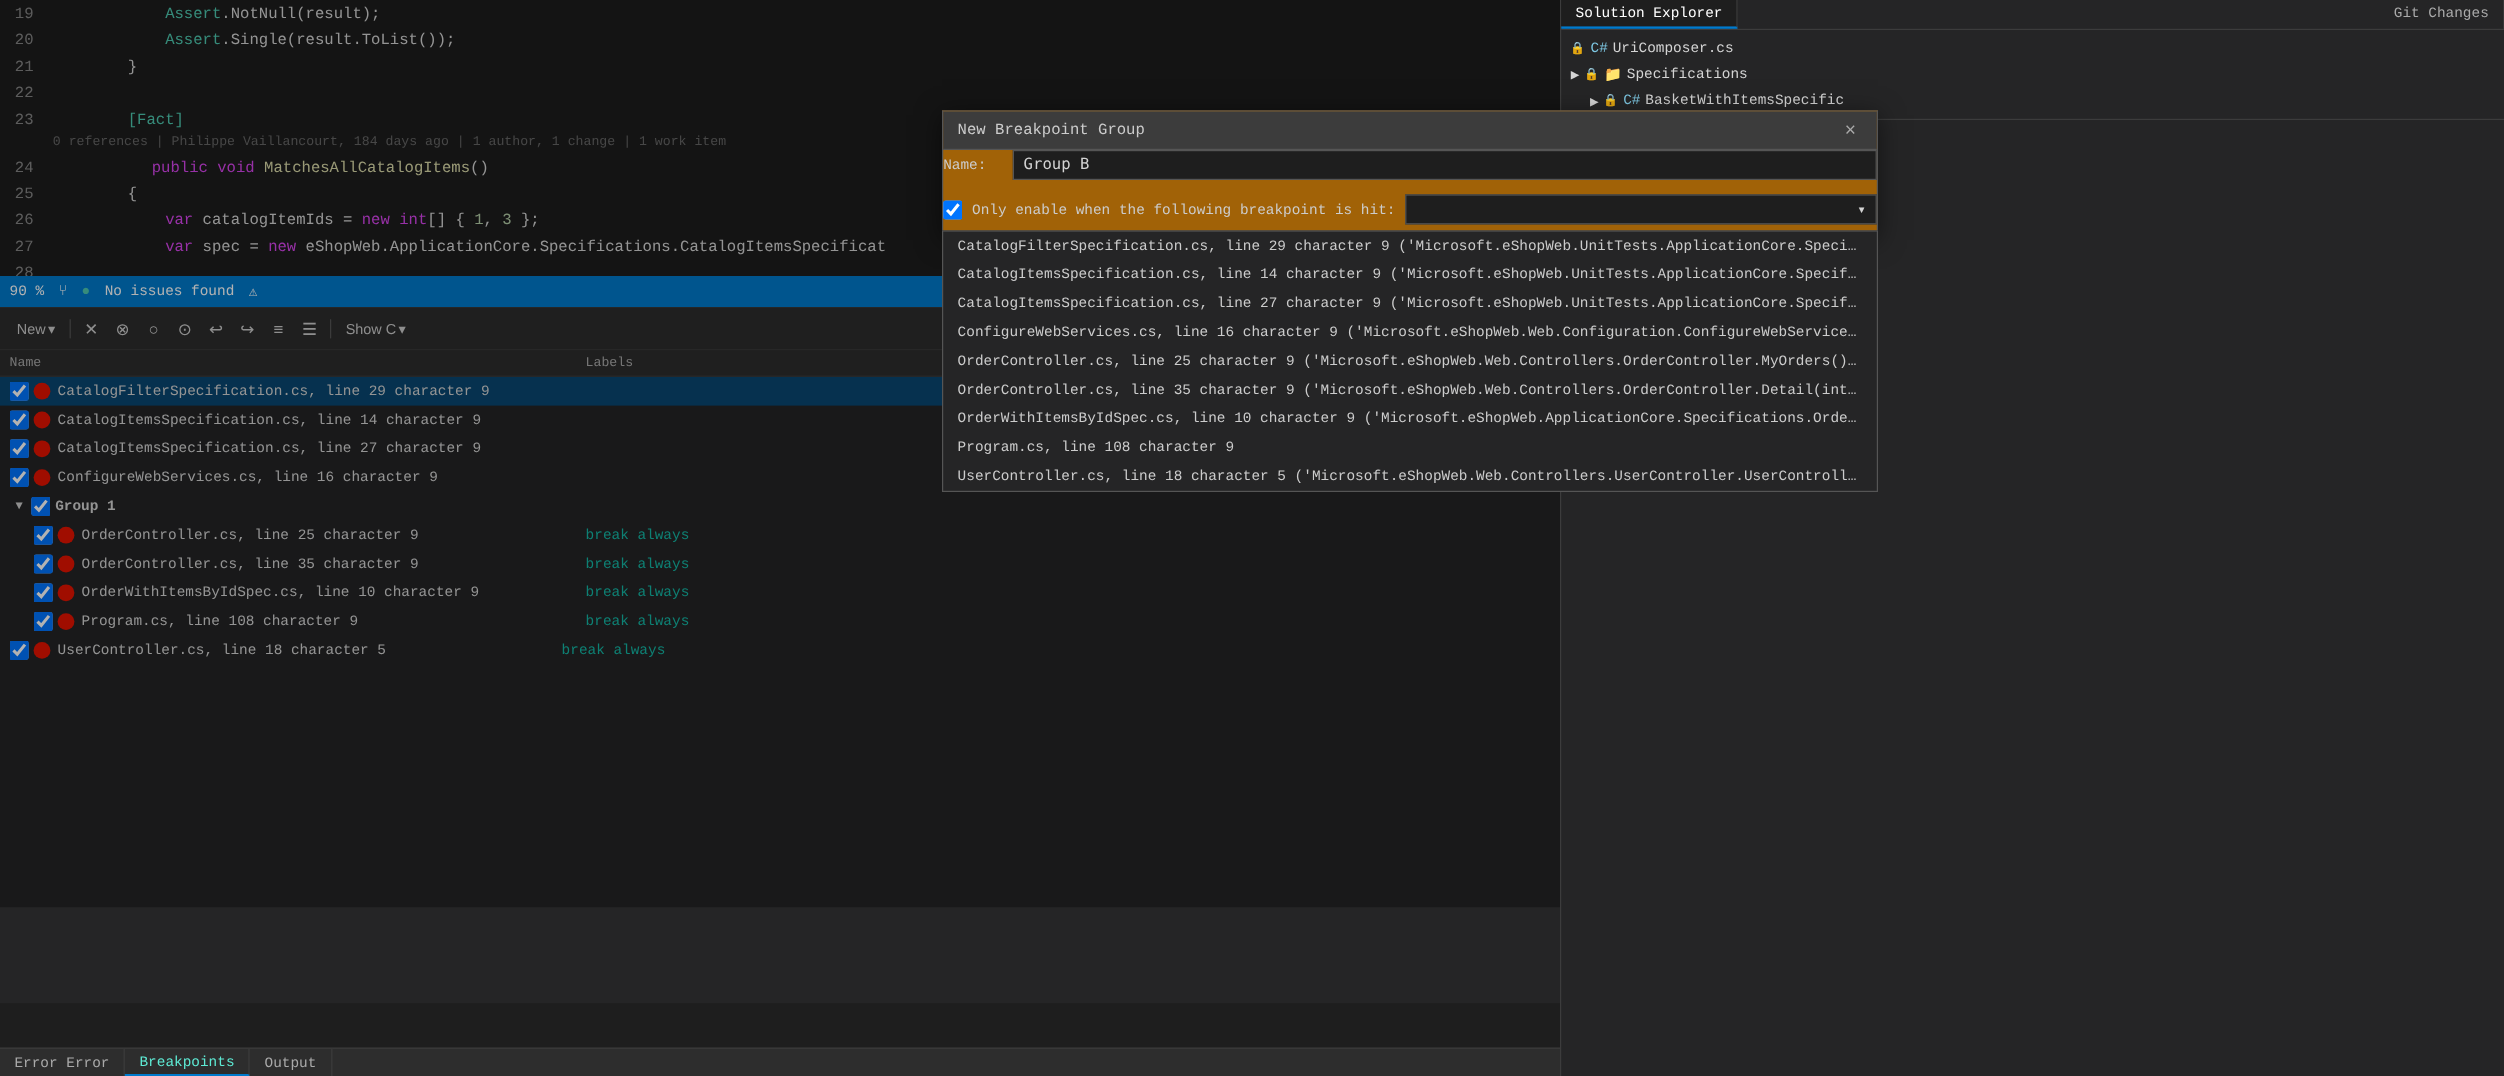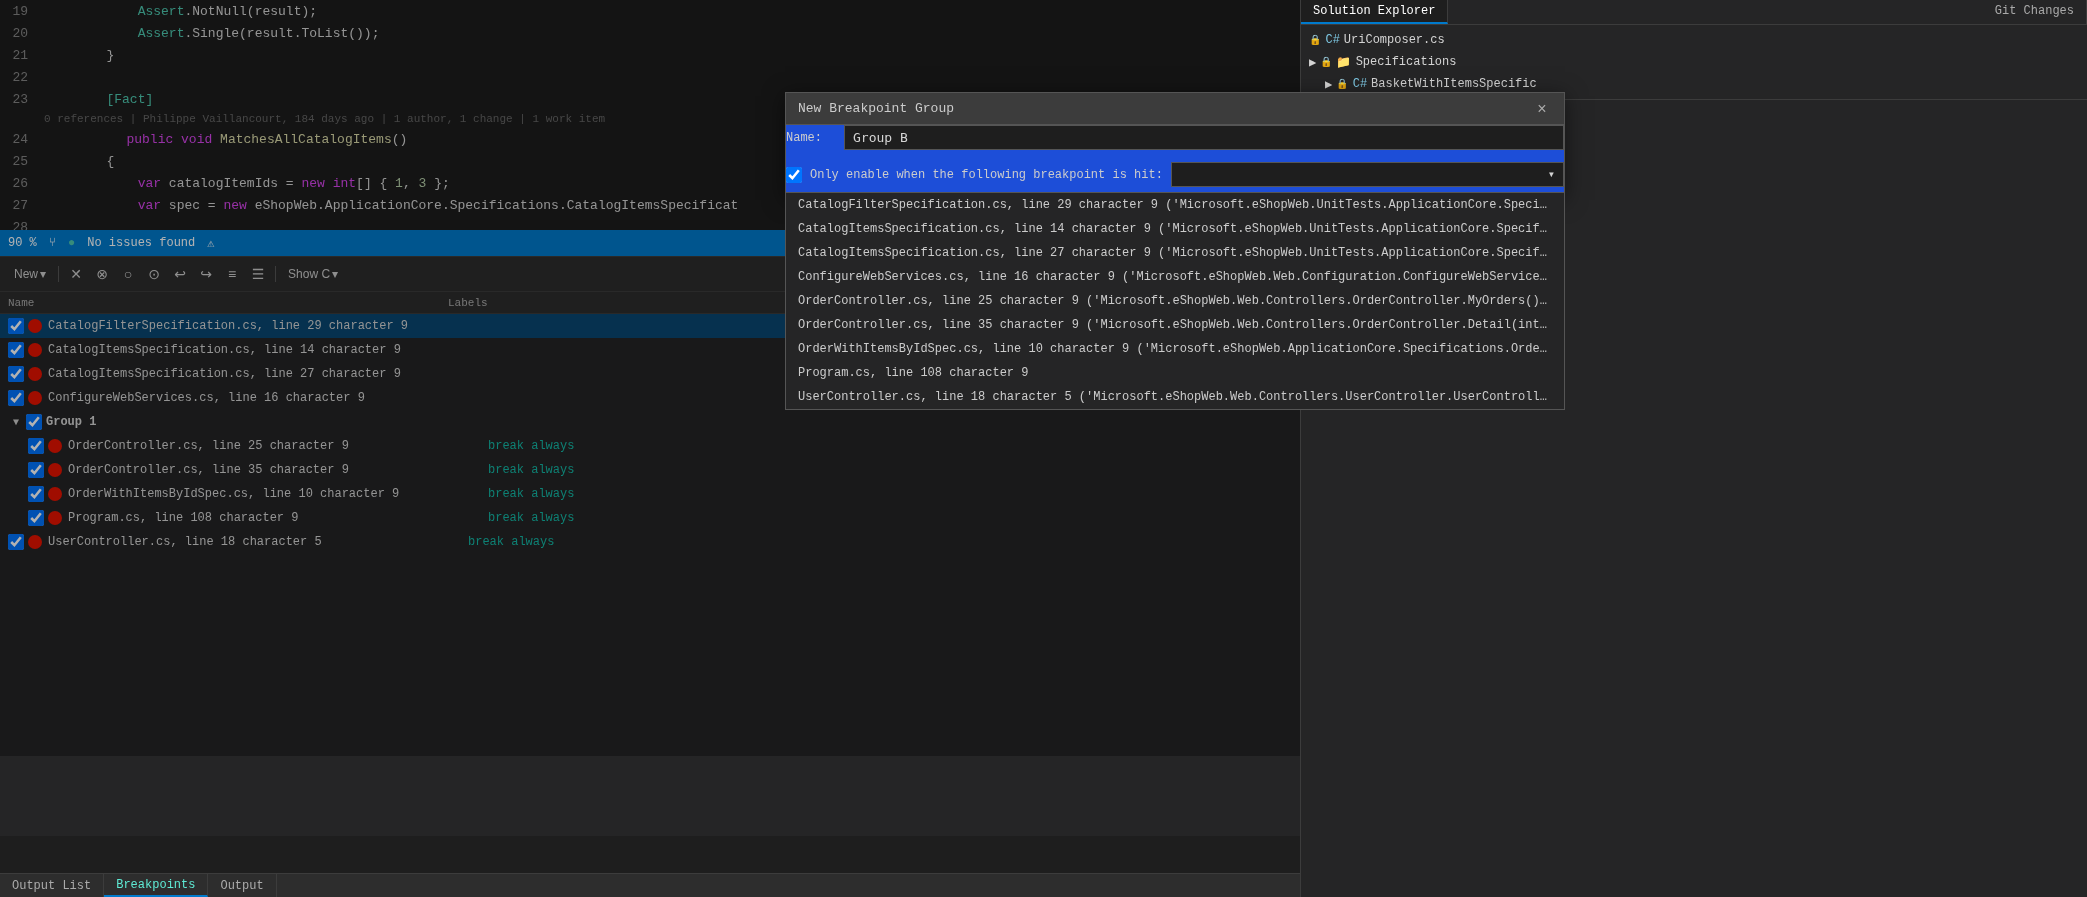--- a/index.html
+++ b/index.html
@@ -119,20 +119,21 @@
     
     .col-headers {
       height: 22px;
       display: flex;
       align-items: center;
       padding: 0 8px;
       border-bottom: 1px solid #3c3c3c;
       background: #2d2d2d;
       font-size: 11px;
       color: #aaa;
+      gap: 40px;
     }
     .col-name { width: 440px; }
     .col-labels { flex: 1; }
 
     
     .bp-list {
       overflow-y: auto;
       height: calc(100% - 82px);
     }
     .bp-item {
@@ -291,21 +292,21 @@
       background: rgba(0,0,0,0.3);
       z-index: 10;
     }
 
     
     .dialog {
       position: absolute;
       top: 92px;
       left: 785px;
       width: 780px;
-      background: #1d4ed8;
+      background: #a16207;
       border: 1px solid #555;
       z-index: 20;
       box-shadow: 0 4px 20px rgba(0,0,0,0.5);
     }
     .dialog-title-bar {
       height: 32px;
       background: #3c3c3c;
       display: flex;
       align-items: center;
       padding: 0 12px;
@@ -559,21 +560,21 @@
       <input type="checkbox" class="bp-checkbox" checked="" style="">
       <div class="bp-dot"></div>
       <span class="bp-name">UserController.cs, line 18 character 5</span>
       <span class="bp-condition">break always</span>
     </div>
   </div>
 </div>
 
 <div class="bottom-tabs">
   <div class="tab-item">
-    <span>Output List</span>
+    <span>Error Error</span>
   </div>
   <div class="tab-item active">
     <span>Breakpoints</span>
   </div>
   <div class="tab-item">
     <span>Output</span>
   </div>
 </div>
 
 <div class="right-panel">

